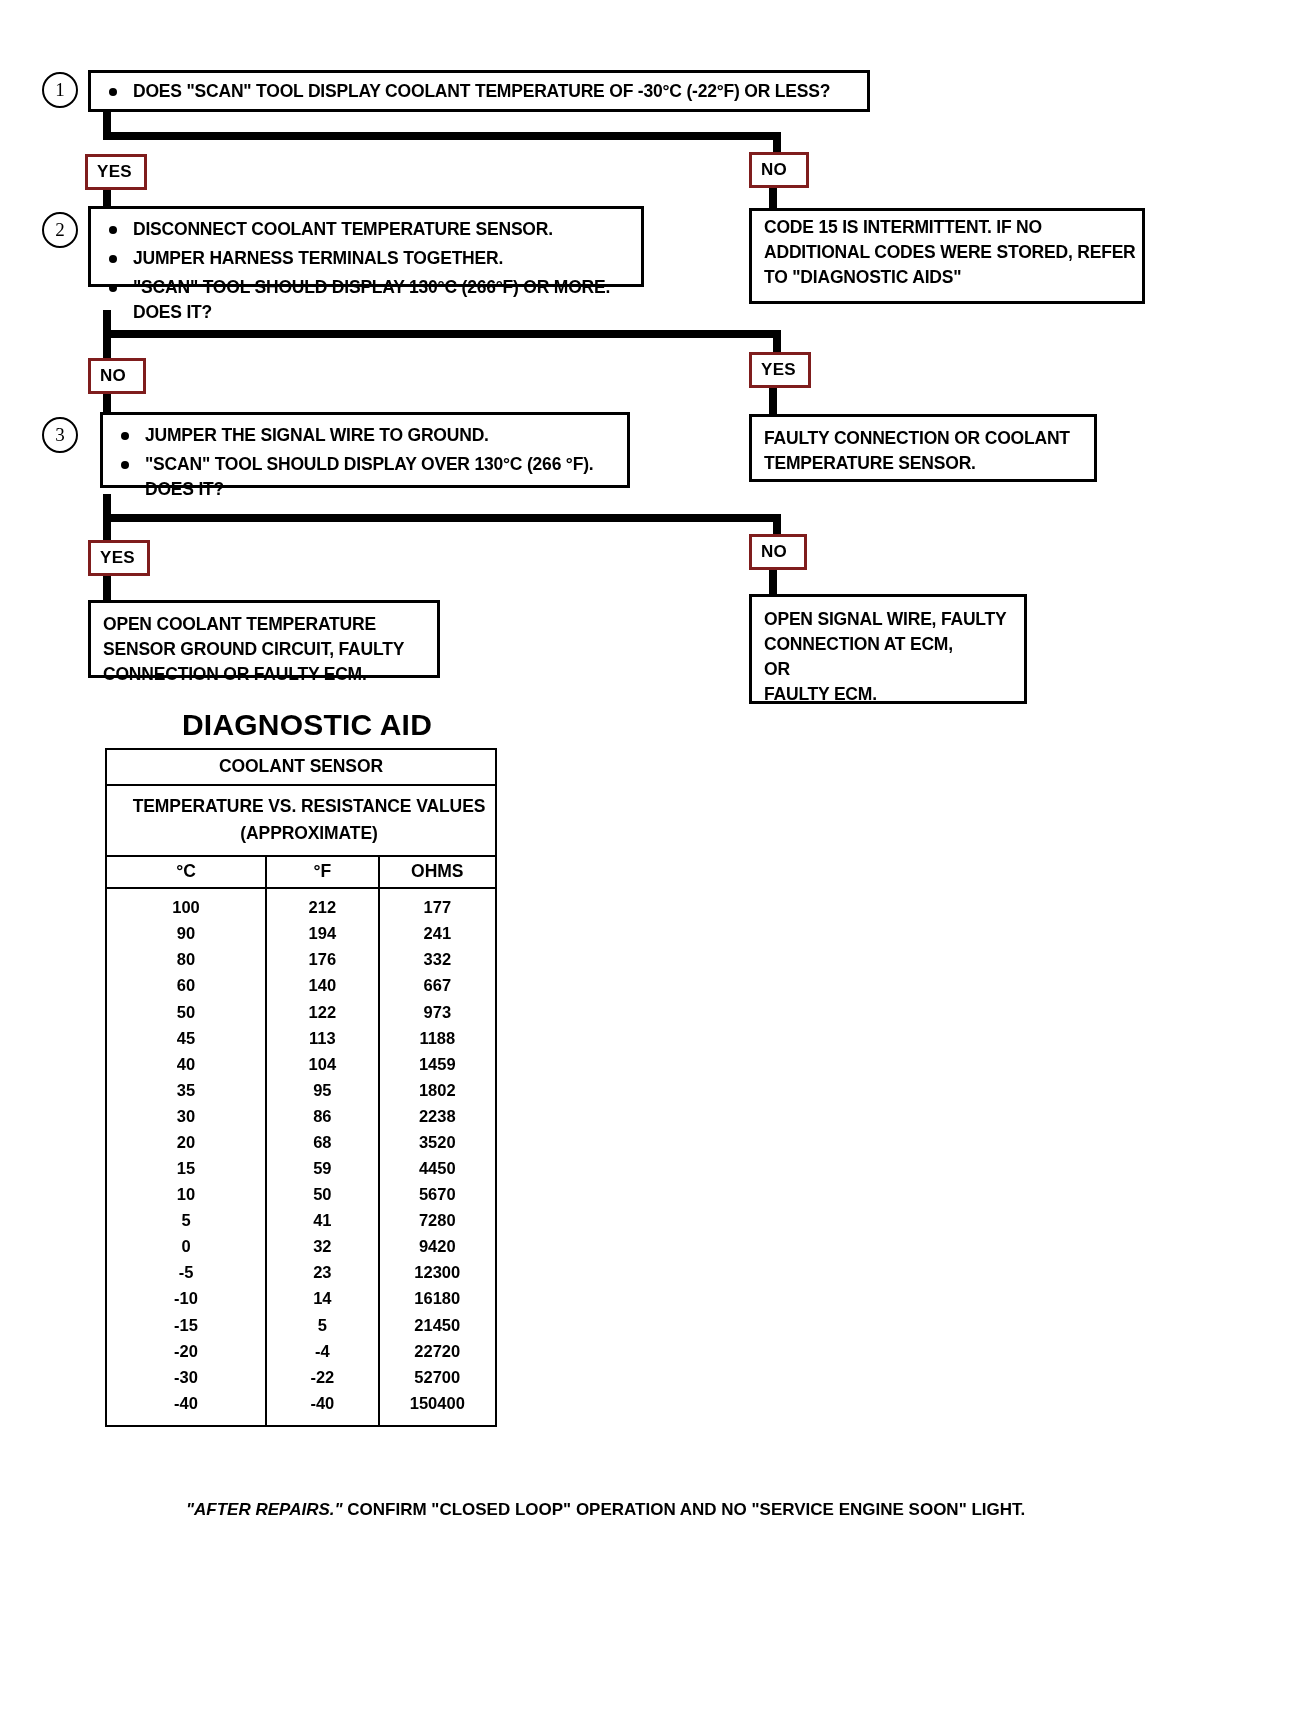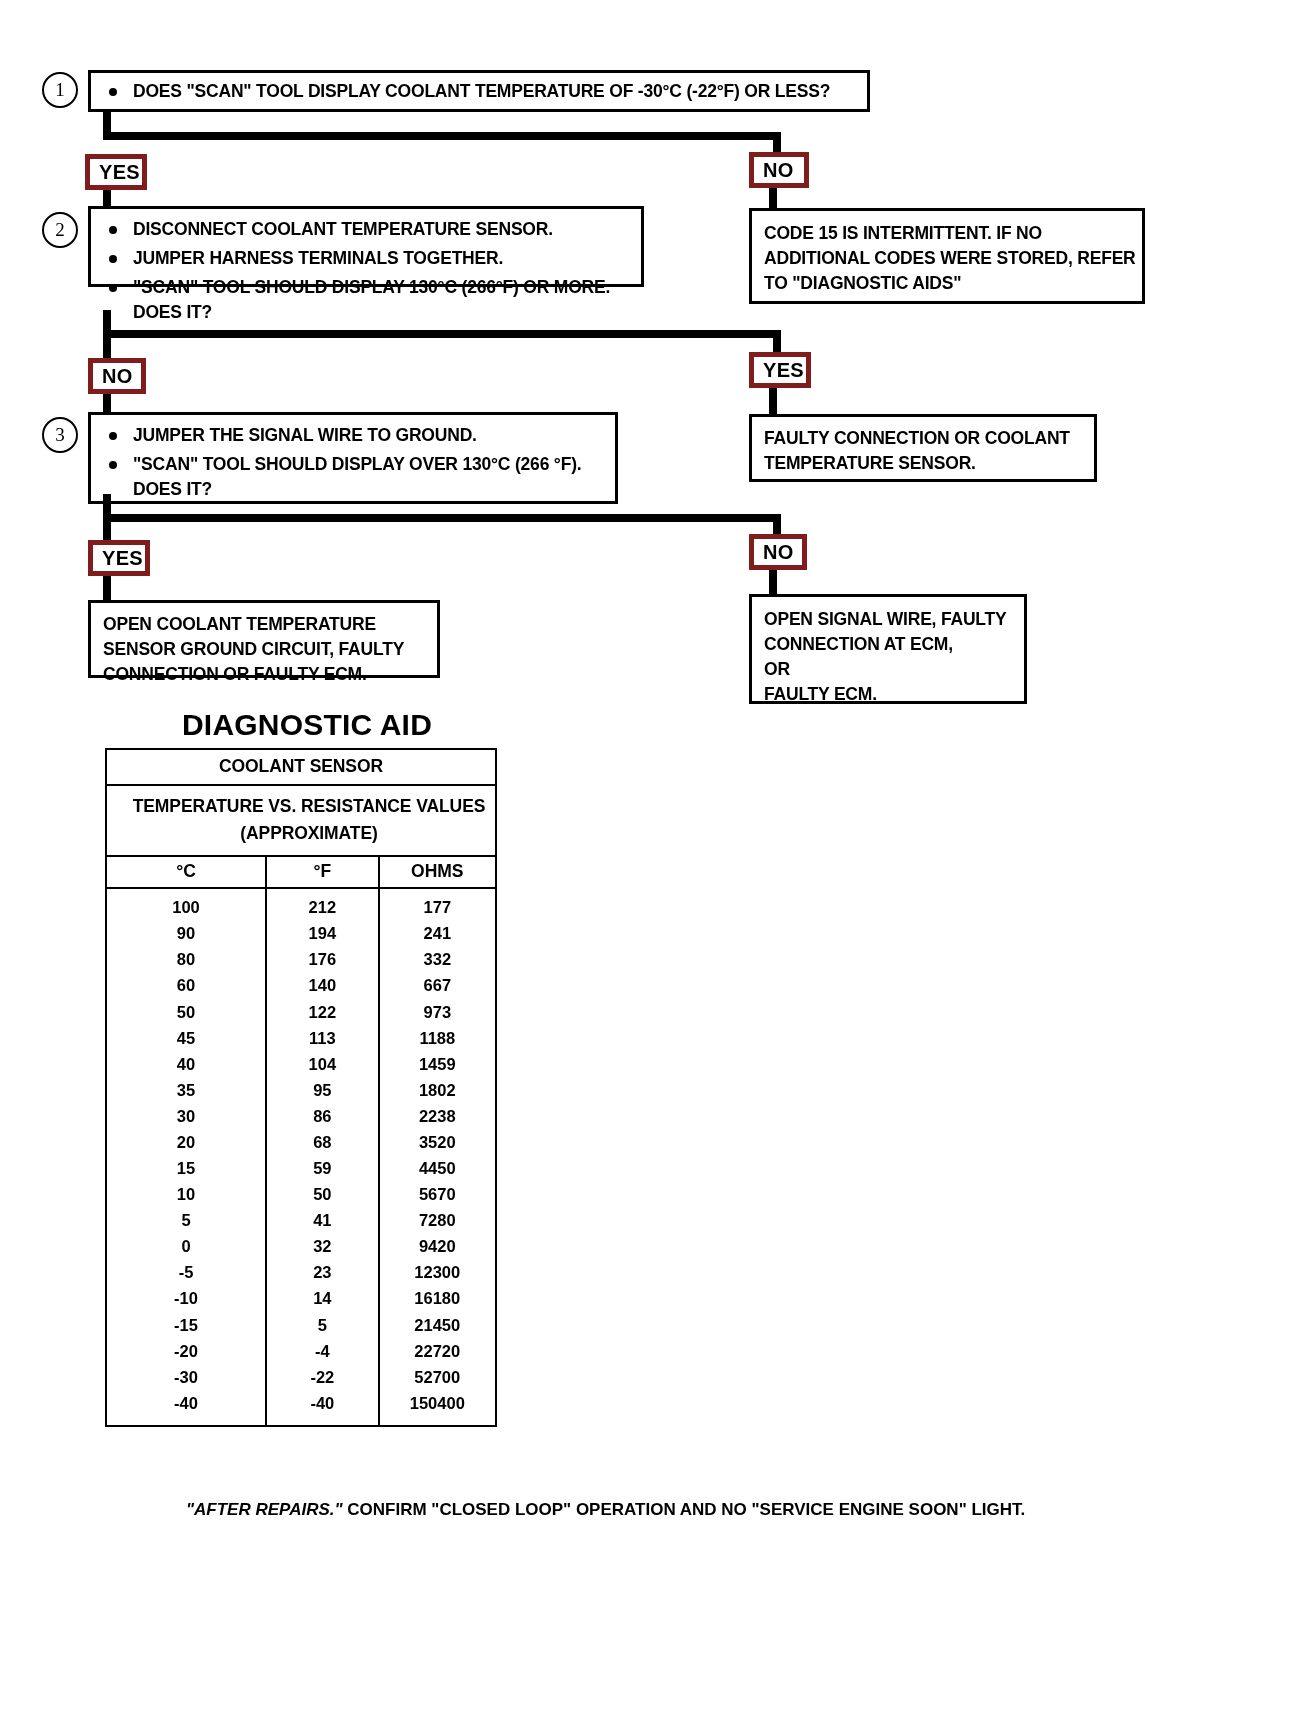--- a/index.html
+++ b/index.html
@@ -57,25 +57,25 @@
     background: #000;
   }
   ul.bullets > li .cont {
     display: block;
     margin-left: 0;
   }
 
   
   .yn-box {
     position: absolute;
-    border: 5px solid #7f1d1d;
+    border: 3px solid #7f1d1d;
     background: #fff;
     box-sizing: border-box;
     font-weight: bold;
-    font-size: 20px;
+    font-size: 17px;
     display: flex;
     align-items: center;
     padding-left: 9px;
     letter-spacing: 0.3px;
   }
 
   
   .step-circle {
     position: absolute;
     width: 36px;
@@ -213,21 +213,21 @@
       <li>
         <span class="dot"></span>
         <span>"SCAN" TOOL SHOULD DISPLAY 130°C (266°F) OR MORE.</span>
         <span class="cont">DOES IT?</span>
       </li>
     </ul>
   </div>
 </div>
 
 <div class="fc-box" style="left:749px; top:208px; width:396px; height:96px;">
-  <div class="inner" style="padding-top:10px;">
+  <div class="inner" style="padding-top:4px;">
     <div class="fc-line">CODE 15 IS INTERMITTENT.  IF NO</div>
     <div class="fc-line">ADDITIONAL CODES WERE STORED,  REFER</div>
     <div class="fc-line">TO "DIAGNOSTIC AIDS"</div>
   </div>
 </div>
 
 <div class="conn" style="left:103px; top:310px; width:8px; height:48px;"></div>
 <div class="conn" style="left:103px; top:330px; width:678px; height:8px;"></div>
 <div class="conn" style="left:773px; top:330px; width:8px; height:22px;"></div>
 
@@ -238,21 +238,21 @@
   <span>YES</span>
 </div>
 
 <div class="conn" style="left:103px; top:394px; width:8px; height:20px;"></div>
 <div class="conn" style="left:769px; top:388px; width:8px; height:26px;"></div>
 
 <div class="step-circle" style="left:42px; top:417px;">
   <span>3</span>
 </div>
 
-<div class="fc-box" style="left:88px; top:412px; width:530px; height:92px;">
+<div class="fc-box" style="left:100px; top:412px; width:530px; height:76px;">
   <div class="inner">
     <ul class="bullets">
       <li>
         <span class="dot"></span>
         <span>JUMPER THE SIGNAL WIRE TO GROUND.</span>
       </li>
       <li>
         <span class="dot"></span>
         <span>"SCAN" TOOL SHOULD DISPLAY OVER 130°C (266 °F).</span>
         <span class="cont">DOES IT?</span>

